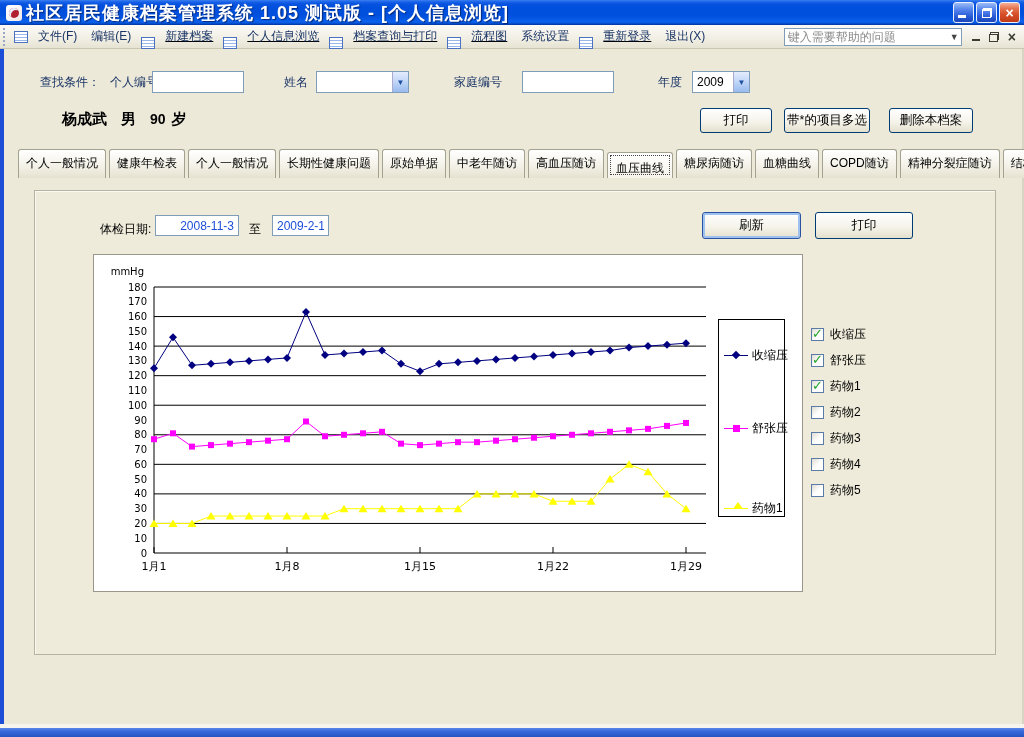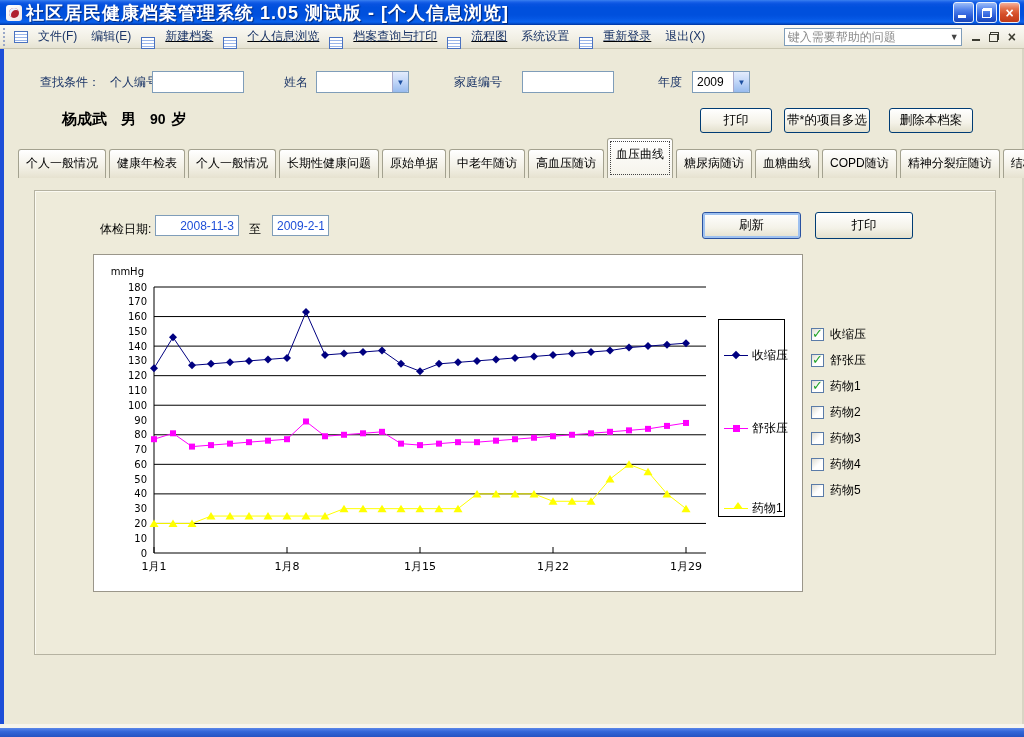--- a/index.html
+++ b/index.html
@@ -80,21 +80,21 @@
   .patient-name { position:absolute; left:58px; top:61px; font-size:15px; font-weight:bold; color:#000; }
   .patient-name span { margin-right:14px; }
   .patient-name .age-num { margin-right:6px; font-size:14px; }
 
   
   .tabbar { position:absolute; left:14px; top:99px; right:10px; height:30px; display:flex; align-items:flex-end; }
   .tab { border:1px solid #a3a18f; border-bottom:none; border-radius:3px 3px 0 0;
     background:linear-gradient(180deg,#ffffff 0%,#f4f2e8 55%,#e6e2d0 100%);
     padding:5px 7px 6px; margin-right:3px; white-space:nowrap; color:#000; font-size:12px; }
   .tab.active { background:linear-gradient(180deg,#ffffff 0%,#f5f3ea 100%);
-    padding:7px 8px 15px; outline:1px dotted #444; outline-offset:-4px; }
+    padding:7px 8px 1px; outline:1px dotted #444; outline-offset:-4px; }
 
   
   .group-panel { position:absolute; left:30px; top:141px; width:962px; height:465px;
     background:#eeebda; border:1px solid #b5b2a1; box-shadow:inset 1px 1px 0 #fbfaf2; }
 
   
   .chart-panel { position:absolute; left:58px; top:63px; width:710px; height:338px;
     background:#fff; border:1px solid #9a968a; }
   .legend-box { position:absolute; left:624px; top:64px; width:67px; height:198px;
     background:#fff; border:1px solid #000; }

